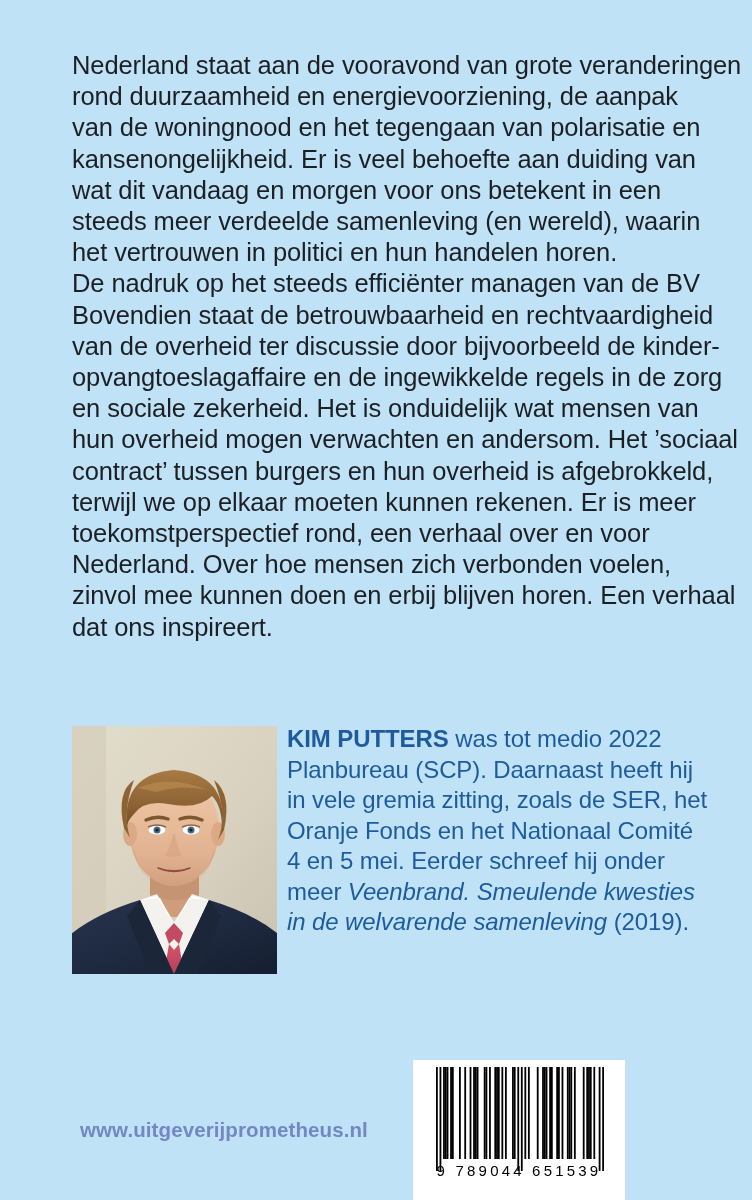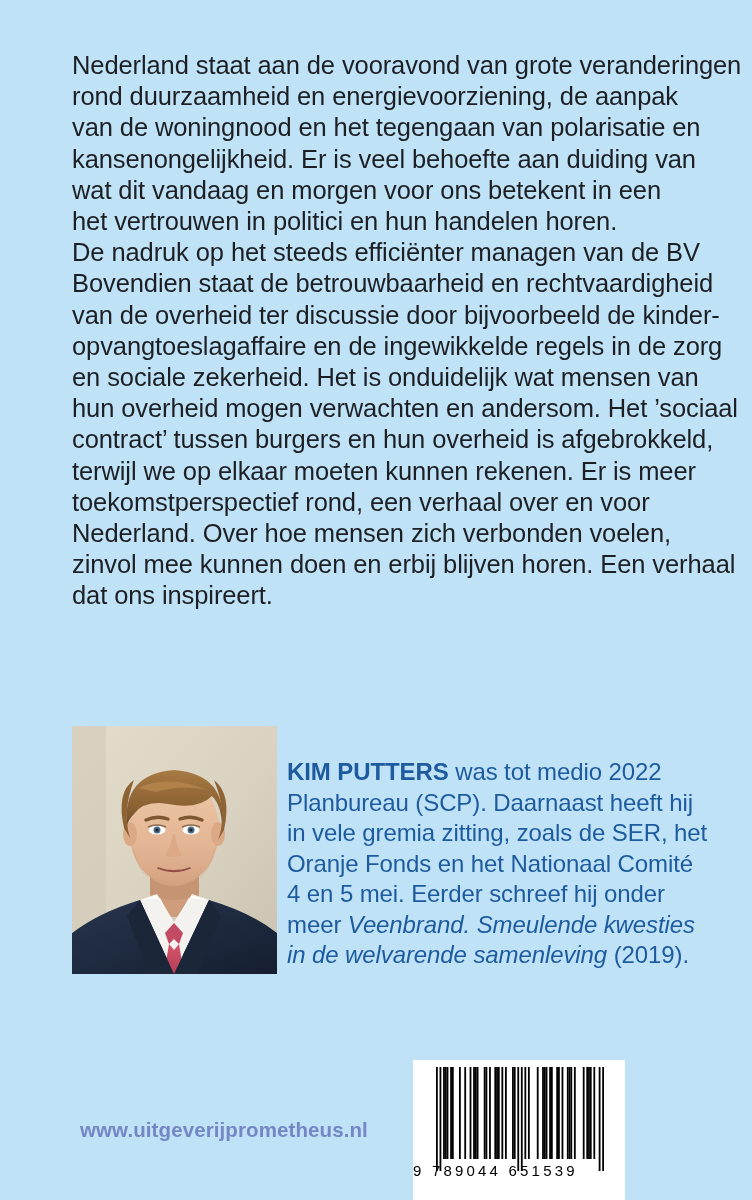--- a/index.html
+++ b/index.html
@@ -62,21 +62,20 @@
   }
   .author-bio {
     position: absolute;
     left: 215px;
     top: -2px;
     width: 404px;
     color: #1d5b9e;
     font-size: 24px;
     line-height: 30.5px;
     letter-spacing: -0.1px;
-    margin-top: 33px;
   }
   .author-bio .line {
     white-space: pre;
     display: block;
   }
   .author-bio .nm {
     font-weight: 700;
   }
   .author-bio .it {
     font-style: italic;
@@ -108,39 +107,40 @@
     top: 7px;
     height: 104px;
     width: 168px;
     display: block;
   }
   .barcode-digits {
     position: absolute;
     left: 0;
     top: 102px;
     width: 212px;
-    text-align: left;
+    text-align: center;
     font-family: "Liberation Sans", sans-serif;
     font-size: 15px;
     color: #000000;
     letter-spacing: 3.2px;
     white-space: pre;
   }
 </style>
 </head>
 <body>
 
 <div class="page">
 
   <div class="blurb">
     <span class="line">Nederland staat aan de vooravond van grote veranderingen</span>
     <span class="line">rond duurzaamheid en energievoorziening, de aanpak</span>
     <span class="line">van de woningnood en het tegengaan van polarisatie en</span>
     <span class="line">kansenongelijkheid. Er is veel behoefte aan duiding van</span>
     <span class="line">wat dit vandaag en morgen voor ons betekent in een</span>
+    <span class="line">steeds meer verdeelde samenleving (en wereld), waarin</span>
     <span class="line">het vertrouwen in politici en hun handelen horen.</span>
     <span class="line">De nadruk op het steeds efficiënter managen van de BV</span>
     <span class="line">Bovendien staat de betrouwbaarheid en rechtvaardigheid</span>
     <span class="line">van de overheid ter discussie door bijvoorbeeld de kinder-</span>
     <span class="line">opvangtoeslagaffaire en de ingewikkelde regels in de zorg</span>
     <span class="line">en sociale zekerheid. Het is onduidelijk wat mensen van</span>
     <span class="line">hun overheid mogen verwachten en andersom. Het ’sociaal</span>
     <span class="line">contract’ tussen burgers en hun overheid is afgebrokkeld,</span>
     <span class="line">terwijl we op elkaar moeten kunnen rekenen. Er is meer</span>
     <span class="line">toekomstperspectief rond, een verhaal over en voor</span>

